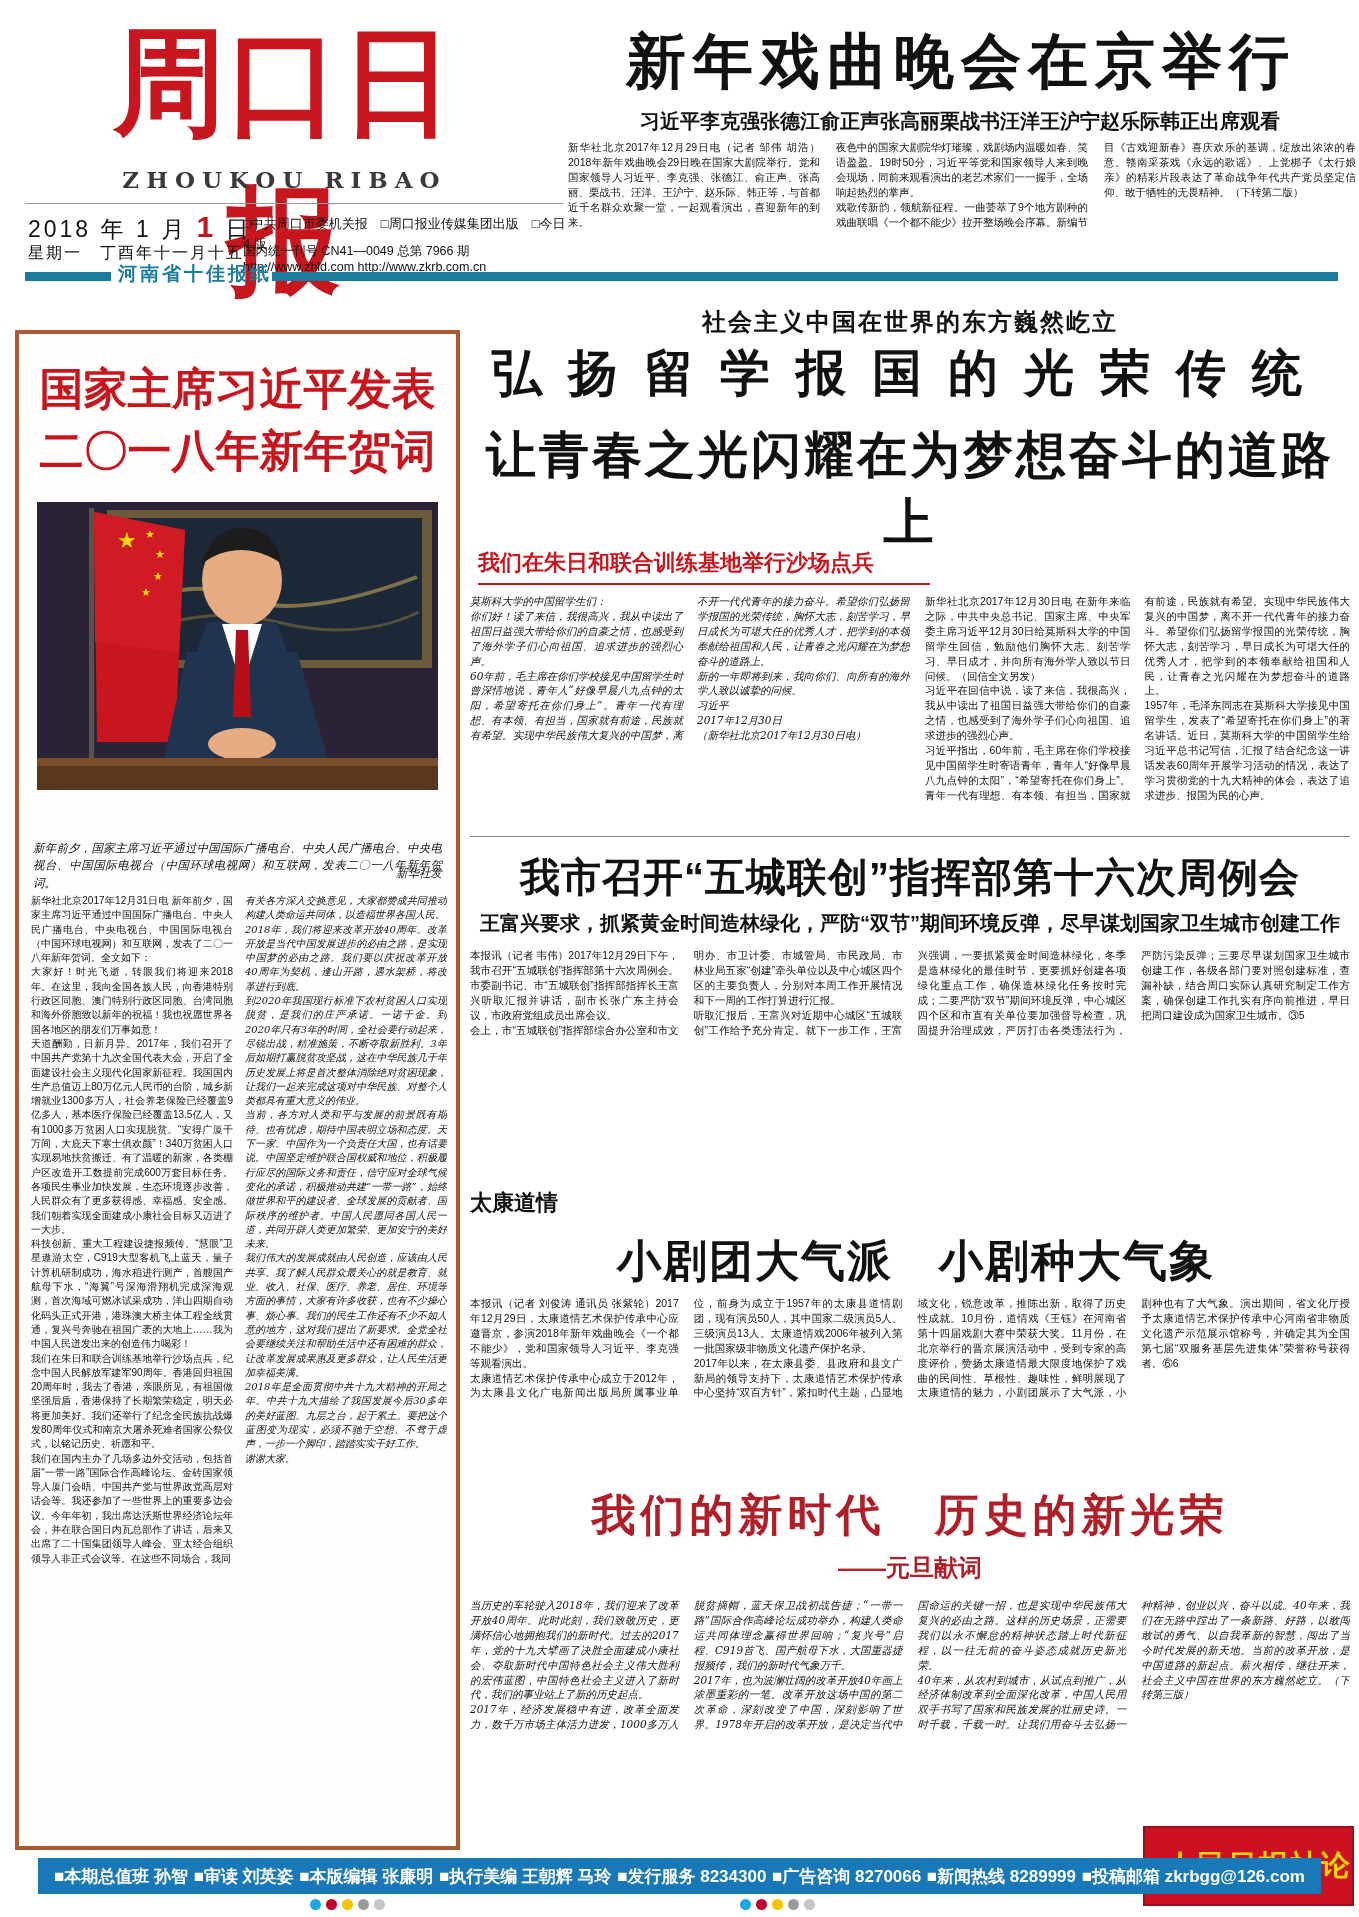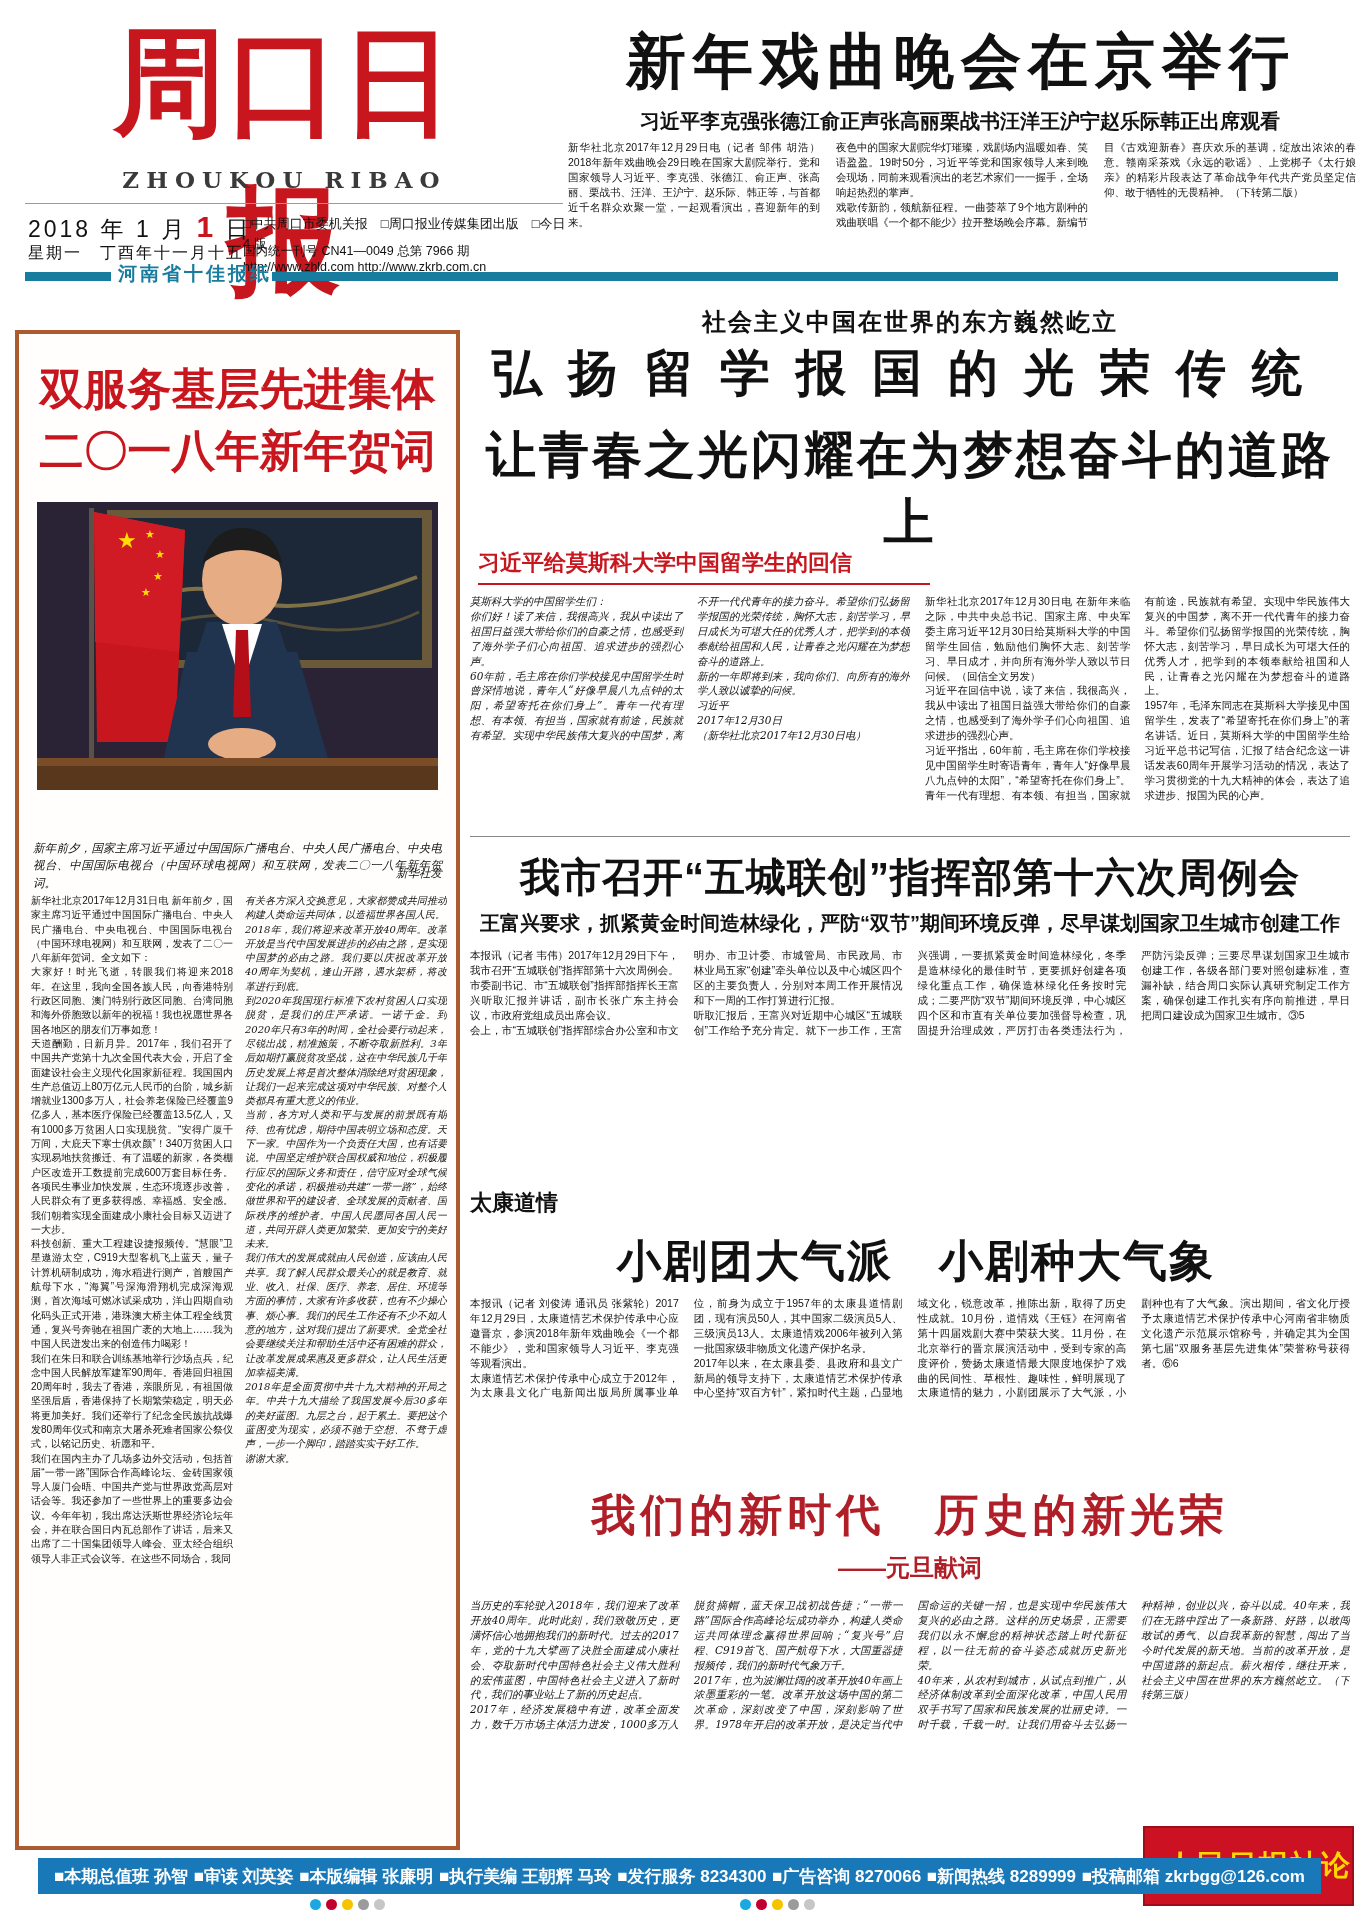--- a/index.html
+++ b/index.html
@@ -103,21 +103,21 @@
   <div class="abs award-text">河南省十佳报纸</div>
   <div class="abs award-bar" style="left:272px;width:1066px;"></div>
 
   <div class="abs top-headline">新年戏曲晚会在京举行</div>
   <div class="abs top-subhead">习近平李克强张德江俞正声张高丽栗战书汪洋王沪宁赵乐际韩正出席观看</div>
   <div class="abs top-body">新华社北京2017年12月29日电（记者 邹伟 胡浩）2018年新年戏曲晚会29日晚在国家大剧院举行。党和国家领导人习近平、李克强、张德江、俞正声、张高丽、栗战书、汪洋、王沪宁、赵乐际、韩正等，与首都近千名群众欢聚一堂，一起观看演出，喜迎新年的到来。
 夜色中的国家大剧院华灯璀璨，戏剧场内温暖如春、笑语盈盈。19时50分，习近平等党和国家领导人来到晚会现场，同前来观看演出的老艺术家们一一握手，全场响起热烈的掌声。
 戏歌传新韵，领航新征程。一曲荟萃了9个地方剧种的戏曲联唱《一个都不能少》拉开整场晚会序幕。新编节目《古戏迎新春》喜庆欢乐的基调，绽放出浓浓的春意。赣南采茶戏《永远的歌谣》、上党梆子《太行娘亲》的精彩片段表达了革命战争年代共产党员坚定信仰、敢于牺牲的无畏精神。（下转第二版）</div>
 
   <div class="abs left-box">
-    <div class="abs lb-h1">双服务基层先进集体</div>
+    <div class="abs lb-h1">国家主席习近平发表</div>
     <div class="abs lb-h2">二〇一八年新年贺词</div>
 
     <svg class="abs lb-photo" viewBox="0 0 401 288">
       <rect x="0" y="0" width="401" height="288" fill="#2a2336"></rect>
       <rect x="70" y="8" width="325" height="158" fill="#6a5a3a"></rect>
       <rect x="80" y="16" width="305" height="142" fill="#1c2837"></rect>
       <path d="M85 120 Q140 70 200 95 T380 75" stroke="#a8904f" stroke-width="4" fill="none" opacity="0.7"></path>
       <path d="M85 140 Q160 100 240 120 T382 110" stroke="#7d6a3c" stroke-width="3" fill="none" opacity="0.6"></path>
       <rect x="52" y="6" width="5" height="250" fill="#5a5148"></rect>
       <polygon points="57,10 148,28 138,240 60,240" fill="#c8161e"></polygon>
@@ -151,21 +151,21 @@
 到2020年我国现行标准下农村贫困人口实现脱贫，是我们的庄严承诺。一诺千金。到2020年只有3年的时间，全社会要行动起来，尽锐出战，精准施策，不断夺取新胜利。3年后如期打赢脱贫攻坚战，这在中华民族几千年历史发展上将是首次整体消除绝对贫困现象，让我们一起来完成这项对中华民族、对整个人类都具有重大意义的伟业。
 当前，各方对人类和平与发展的前景既有期待、也有忧虑，期待中国表明立场和态度。天下一家。中国作为一个负责任大国，也有话要说。中国坚定维护联合国权威和地位，积极履行应尽的国际义务和责任，信守应对全球气候变化的承诺，积极推动共建“一带一路”，始终做世界和平的建设者、全球发展的贡献者、国际秩序的维护者。中国人民愿同各国人民一道，共同开辟人类更加繁荣、更加安宁的美好未来。
 我们伟大的发展成就由人民创造，应该由人民共享。我了解人民群众最关心的就是教育、就业、收入、社保、医疗、养老、居住、环境等方面的事情，大家有许多收获，也有不少操心事、烦心事。我们的民生工作还有不少不如人意的地方，这对我们提出了新要求。全党全社会要继续关注和帮助生活中还有困难的群众，让改革发展成果惠及更多群众，让人民生活更加幸福美满。
 2018年是全面贯彻中共十九大精神的开局之年。中共十九大描绘了我国发展今后30多年的美好蓝图。九层之台，起于累土。要把这个蓝图变为现实，必须不驰于空想、不骛于虚声，一步一个脚印，踏踏实实干好工作。
 谢谢大家。</div>
   </div>
 
   <div class="abs kicker">社会主义中国在世界的东方巍然屹立</div>
   <div class="abs big-h1">弘扬留学报国的光荣传统</div>
   <div class="abs big-h2">让青春之光闪耀在为梦想奋斗的道路上</div>
-  <div class="abs letter-subhead">习近平给莫斯科大学中国留学生的回信</div>
+  <div class="abs letter-subhead">我们在朱日和联合训练基地举行沙场点兵</div>
   <div class="abs letter-text">莫斯科大学的中国留学生们：
 你们好！读了来信，我很高兴，我从中读出了祖国日益强大带给你们的自豪之情，也感受到了海外学子们心向祖国、追求进步的强烈心声。
 60年前，毛主席在你们学校接见中国留学生时曾深情地说，青年人“好像早晨八九点钟的太阳，希望寄托在你们身上”。青年一代有理想、有本领、有担当，国家就有前途，民族就有希望。实现中华民族伟大复兴的中国梦，离不开一代代青年的接力奋斗。希望你们弘扬留学报国的光荣传统，胸怀大志，刻苦学习，早日成长为可堪大任的优秀人才，把学到的本领奉献给祖国和人民，让青春之光闪耀在为梦想奋斗的道路上。
 新的一年即将到来，我向你们、向所有的海外学人致以诚挚的问候。
 习近平
 2017年12月30日
 （新华社北京2017年12月30日电）</div>
   <div class="abs report-text">新华社北京2017年12月30日电 在新年来临之际，中共中央总书记、国家主席、中央军委主席习近平12月30日给莫斯科大学的中国留学生回信，勉励他们胸怀大志、刻苦学习、早日成才，并向所有海外学人致以节日问候。（回信全文另发）
 习近平在回信中说，读了来信，我很高兴，我从中读出了祖国日益强大带给你们的自豪之情，也感受到了海外学子们心向祖国、追求进步的强烈心声。
 习近平指出，60年前，毛主席在你们学校接见中国留学生时寄语青年，青年人“好像早晨八九点钟的太阳”，“希望寄托在你们身上”。青年一代有理想、有本领、有担当，国家就有前途，民族就有希望。实现中华民族伟大复兴的中国梦，离不开一代代青年的接力奋斗。希望你们弘扬留学报国的光荣传统，胸怀大志，刻苦学习，早日成长为可堪大任的优秀人才，把学到的本领奉献给祖国和人民，让青春之光闪耀在为梦想奋斗的道路上。

